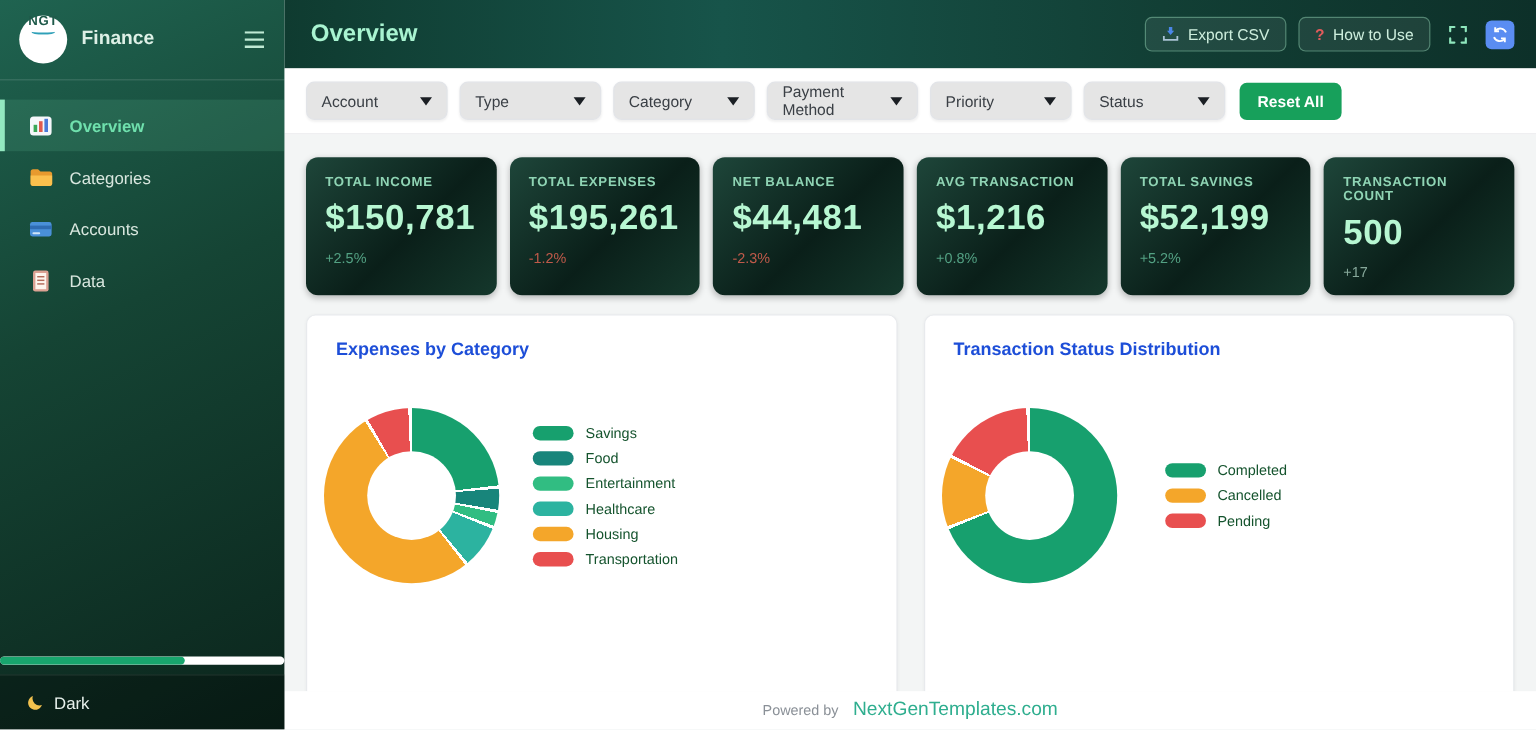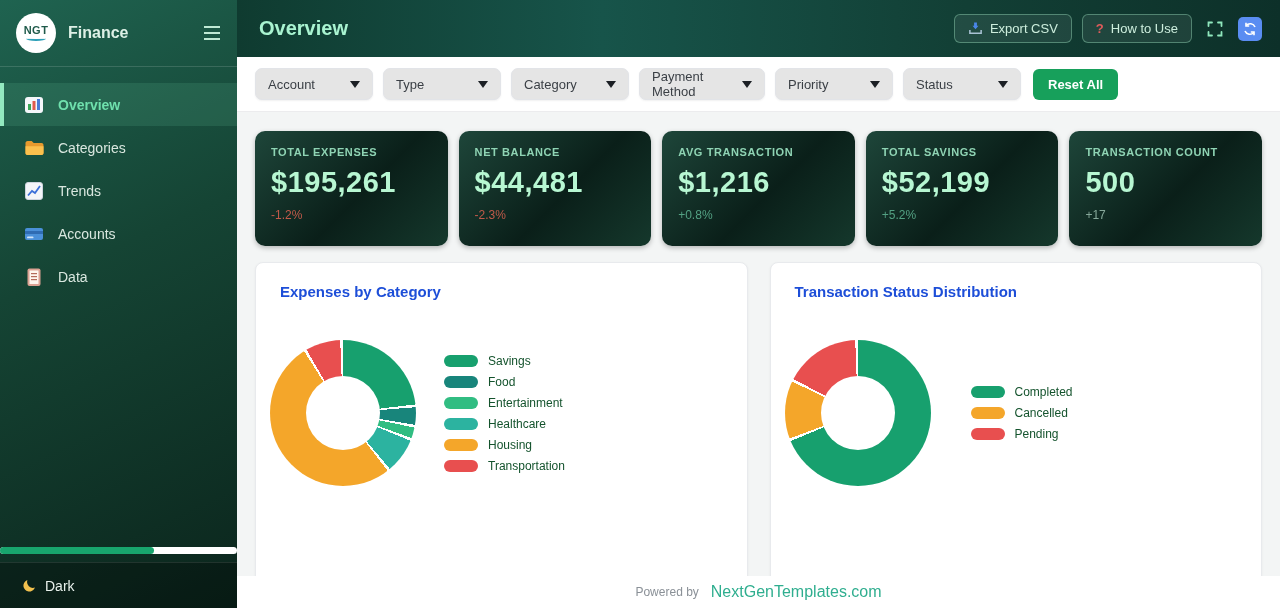--- a/index.html
+++ b/index.html
@@ -4,21 +4,21 @@
 <style>
   * { margin:0; padding:0; box-sizing:border-box; }
   html,body { width:1280px; height:608px; overflow:hidden; font-family:"Liberation Sans","DejaVu Sans",sans-serif; }
   body { display:flex; background:#f3f5f5; }
 
   
   .sidebar { width:237px; min-width:237px; height:608px; display:flex; flex-direction:column;
              background:linear-gradient(155deg,#1f6350 0%,#154434 42%,#0b251c 100%); position:relative; }
   .side-top { height:66px; display:flex; align-items:center; padding:0 16px; }
   .logo { width:40px; height:40px; border-radius:50%; background:#fff; display:flex; flex-direction:column;
-          align-items:center; justify-content:center; flex-shrink:0; }
+          align-items:center; justify-content:flex-start; flex-shrink:0; }
   .logo-text { font-size:11px; font-weight:bold; color:#1f5a4a; letter-spacing:.5px; line-height:10px; }
   .logo-swoosh { width:20px; height:5px; border-bottom:2px solid #2fa0b8; border-radius:50%; margin-top:1px; }
   .brand-name { margin-left:12px; font-size:16px; font-weight:bold; color:#ddf0e6; }
   .hamburger { margin-left:auto; cursor:pointer; display:flex; }
   .side-divider { height:1px; background:rgba(255,255,255,.14); margin:0 0 8px 0; }
   .nav { flex:1; padding-top:8px; }
   .nav-item { height:43px; display:flex; align-items:center; gap:14px; padding:0 20px;
               border-left:4px solid transparent; cursor:pointer; }
   .nav-item .nav-label { font-size:14px; color:#d9e7df; }
   .nav-item.active { background:rgba(125,226,175,.13); border-left-color:#93e9c0; }
@@ -120,29 +120,20 @@
       <span class="nav-label">Overview</span>
     </div>
     <div class="nav-item">
       <span class="nav-ico">
         <svg viewBox="0 0 20 20" width="20" height="20">
             <path d="M1.5 5c0-1 .8-2 2-2h4.2l2 2h7.8c1.1 0 2 .9 2 2v8c0 1.1-.9 2-2 2h-14c-1.2 0-2-.9-2-2z" fill="#e79a2e"></path>
             <path d="M1.5 8.2h18v6.8c0 1.1-.9 2-2 2h-14c-1.2 0-2-.9-2-2z" fill="#fbc04d"></path>
           </svg>
       </span>
       <span class="nav-label">Categories</span>
-    </div>
-    <div class="nav-item">
-      <span class="nav-ico">
-        <svg viewBox="0 0 20 20" width="20" height="20">
-            <rect x="1.5" y="1.5" width="17" height="17" rx="2.5" fill="#f3f5f8" stroke="#cdd4de"></rect>
-            <polyline points="4,14.5 8,10 11,12 16,5" stroke="#3a6fd8" stroke-width="1.8" fill="none"></polyline>
-          </svg>
-      </span>
-      <span class="nav-label">Trends</span>
     </div>
     <div class="nav-item">
       <span class="nav-ico">
         <svg viewBox="0 0 20 20" width="20" height="20">
             <rect x="1" y="4" width="18" height="12" rx="2" fill="#4a90d9"></rect>
             <rect x="1" y="7" width="18" height="3" fill="#2f6cb3"></rect>
             <rect x="3" y="12.5" width="6.5" height="1.8" rx="0.9" fill="#cfe4f7"></rect>
           </svg>
       </span>
       <span class="nav-label">Accounts</span>
@@ -236,20 +227,25 @@
     <div class="fselect">
       <span class="flabel">Status</span>
       <span class="caret"></span>
     </div>
     <button class="reset-btn">Reset All</button>
   </div>
 
   <div class="content">
     <div class="stats-row">
       <div class="stat-card">
+        <div class="stat-label">TOTAL INCOME</div>
+        <div class="stat-value">$150,781</div>
+        <div class="stat-delta up">+2.5%</div>
+      </div>
+      <div class="stat-card">
         <div class="stat-label">TOTAL EXPENSES</div>
         <div class="stat-value">$195,261</div>
         <div class="stat-delta down">-1.2%</div>
       </div>
       <div class="stat-card">
         <div class="stat-label">NET BALANCE</div>
         <div class="stat-value">$44,481</div>
         <div class="stat-delta down">-2.3%</div>
       </div>
       <div class="stat-card">

